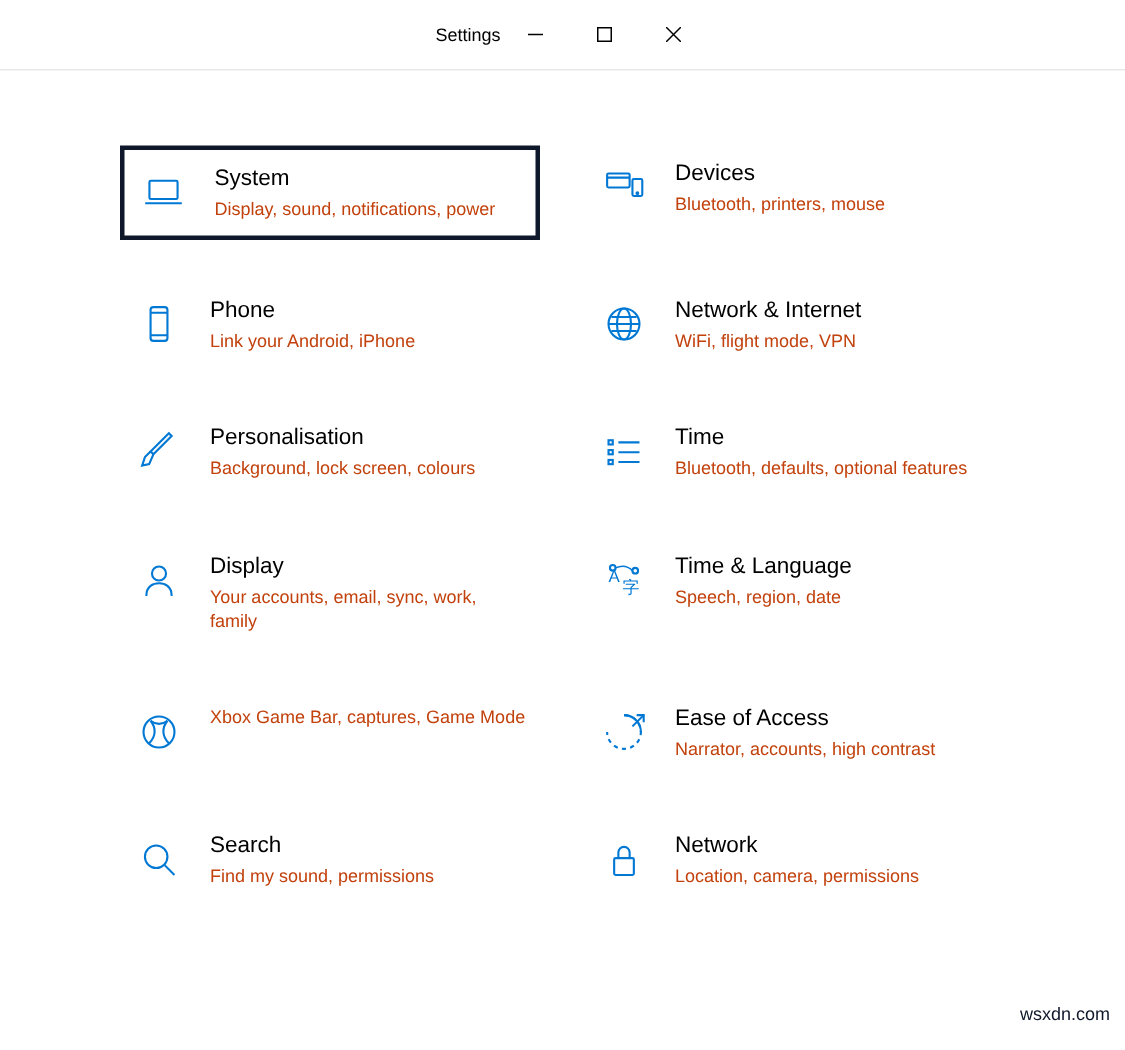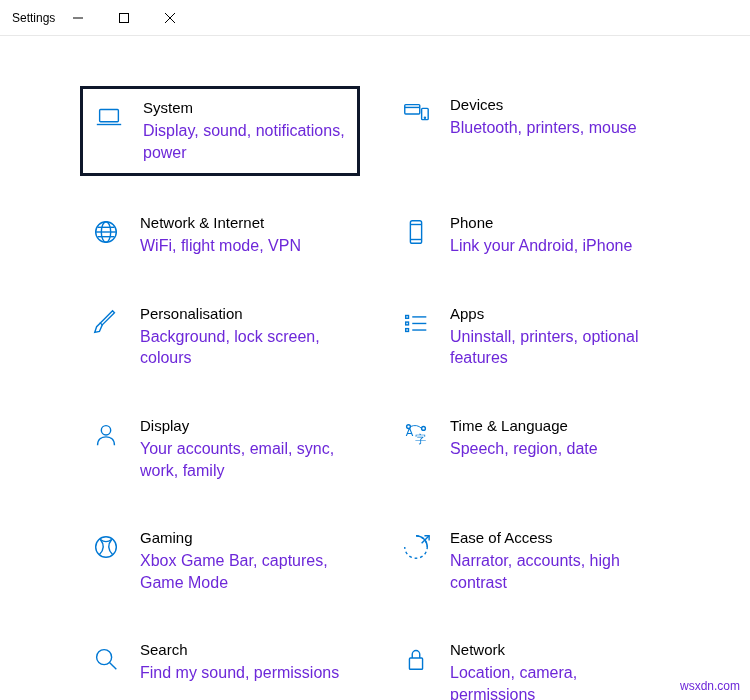--- a/index.html
+++ b/index.html
@@ -7,22 +7,22 @@
       font-family: "Segoe UI", -apple-system, sans-serif;
       background: #fff;
       width: 750px;
       height: 700px;
       overflow: hidden;
       position: relative;
     }
     .titlebar {
       display: flex;
       align-items: center;
-      justify-content: flex-start;
-      height: 36px;
+      justify-content: center;
+      height: 47px;
       padding-left: 12px;
       border-bottom: 1px solid #e8e8e8;
     }
     .titlebar-title {
       font-size: 12px;
       color: #000;
     }
     .titlebar-controls {
       display: flex;
     }
@@ -71,30 +71,30 @@
       fill: none;
       stroke-width: 1.5;
     }
     .cat-text { flex: 1; }
     .cat-title {
       font-size: 15px;
       color: #000;
       margin-bottom: 4px;
     }
     .cat-desc {
-      font-size: 16px;
-      color: #6d28d9;
+      font-size: 12px;
+      color: #c2410c;
       line-height: 1.35;
     }
     .watermark {
       position: absolute;
-      bottom: 7px;
+      bottom: 17px;
       right: 10px;
       font-size: 12px;
-      color: #6d28d9;
+      color: #0f172a;
     }
   </style>
 </head>
 <body>
 
 <div class="titlebar">
   <span class="titlebar-title">Settings</span>
   <div class="titlebar-controls">
     <div class="titlebar-btn">
       <svg width="10" height="10" viewBox="0 0 10 10">
@@ -142,44 +142,44 @@
       </span>
       <div class="cat-text">
         <div class="cat-title">Devices</div>
         <div class="cat-desc">Bluetooth, printers, mouse</div>
       </div>
     </div>
 
     <div class="category">
       <span class="icon-wrap">
         <svg viewBox="0 0 32 32">
+            <rect x="10" y="4" width="12" height="24" rx="2"></rect>
+            <line x1="10" y1="8" x2="22" y2="8"></line>
+            <line x1="10" y1="24" x2="22" y2="24"></line>
+          </svg>
+      </span>
+      <div class="cat-text">
+        <div class="cat-title">Phone</div>
+        <div class="cat-desc">Link your Android, iPhone</div>
+      </div>
+    </div>
+
+    <div class="category">
+      <span class="icon-wrap">
+        <svg viewBox="0 0 32 32">
             <circle cx="16" cy="16" r="11"></circle>
             <ellipse cx="16" cy="16" rx="5" ry="11"></ellipse>
             <line x1="5" y1="16" x2="27" y2="16"></line>
             <line x1="7" y1="11" x2="25" y2="11"></line>
             <line x1="7" y1="21" x2="25" y2="21"></line>
           </svg>
       </span>
       <div class="cat-text">
         <div class="cat-title">Network &amp; Internet</div>
         <div class="cat-desc">WiFi, flight mode, VPN</div>
-      </div>
-    </div>
-
-    <div class="category">
-      <span class="icon-wrap">
-        <svg viewBox="0 0 32 32">
-            <rect x="10" y="4" width="12" height="24" rx="2"></rect>
-            <line x1="10" y1="8" x2="22" y2="8"></line>
-            <line x1="10" y1="24" x2="22" y2="24"></line>
-          </svg>
-      </span>
-      <div class="cat-text">
-        <div class="cat-title">Phone</div>
-        <div class="cat-desc">Link your Android, iPhone</div>
       </div>
     </div>
 
     <div class="category">
       <span class="icon-wrap">
         <svg viewBox="0 0 32 32">
             <path d="M25 5 L12 18 L10 16 L23 3 Z"></path>
             <path d="M12 18 L9 25 L4 26 L6 20 L10 16"></path>
           </svg>
       </span>
@@ -194,22 +194,22 @@
         <svg viewBox="0 0 32 32">
             <rect x="5" y="8" width="3" height="3"></rect>
             <line x1="12" y1="9.5" x2="27" y2="9.5"></line>
             <rect x="5" y="15" width="3" height="3"></rect>
             <line x1="12" y1="16.5" x2="27" y2="16.5"></line>
             <rect x="5" y="22" width="3" height="3"></rect>
             <line x1="12" y1="23.5" x2="27" y2="23.5"></line>
           </svg>
       </span>
       <div class="cat-text">
-        <div class="cat-title">Apps</div>
-        <div class="cat-desc">Uninstall, printers, optional features</div>
+        <div class="cat-title">Time</div>
+        <div class="cat-desc">Bluetooth, defaults, optional features</div>
       </div>
     </div>
 
     <div class="category">
       <span class="icon-wrap">
         <svg viewBox="0 0 32 32">
             <circle cx="16" cy="11" r="5"></circle>
             <path d="M7 27 C7 20 12 18 16 18 C20 18 25 20 25 27"></path>
           </svg>
       </span>
@@ -238,21 +238,20 @@
     <div class="category">
       <span class="icon-wrap">
         <svg viewBox="0 0 32 32">
             <circle cx="16" cy="16" r="11"></circle>
             <path d="M10 8 C14 13 14 19 9 24"></path>
             <path d="M22 8 C18 13 18 19 23 24"></path>
             <path d="M10 8 C14 11 18 11 22 8"></path>
           </svg>
       </span>
       <div class="cat-text">
-        <div class="cat-title">Gaming</div>
         <div class="cat-desc">Xbox Game Bar, captures, Game Mode</div>
       </div>
     </div>
 
     <div class="category">
       <span class="icon-wrap">
         <svg viewBox="0 0 32 32">
             <path d="M16 4 A12 12 0 1 1 4 16" stroke-dasharray="3 3"></path>
             <path d="M16 4 A12 12 0 0 1 28 16"></path>
             <line x1="22" y1="12" x2="30" y2="4"></line>

